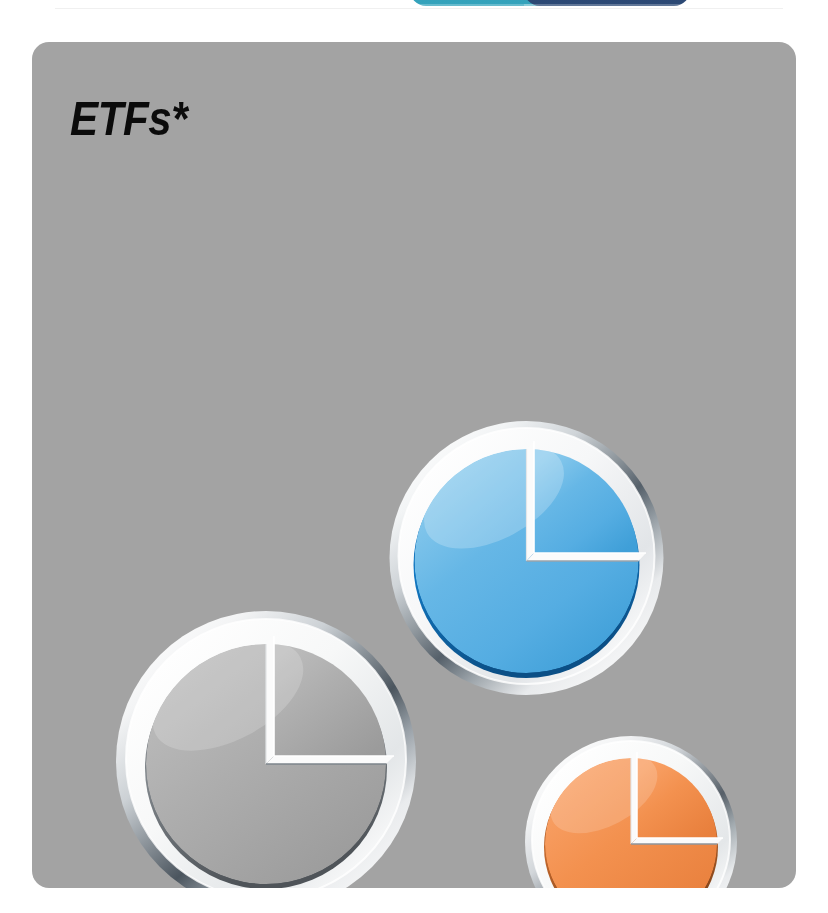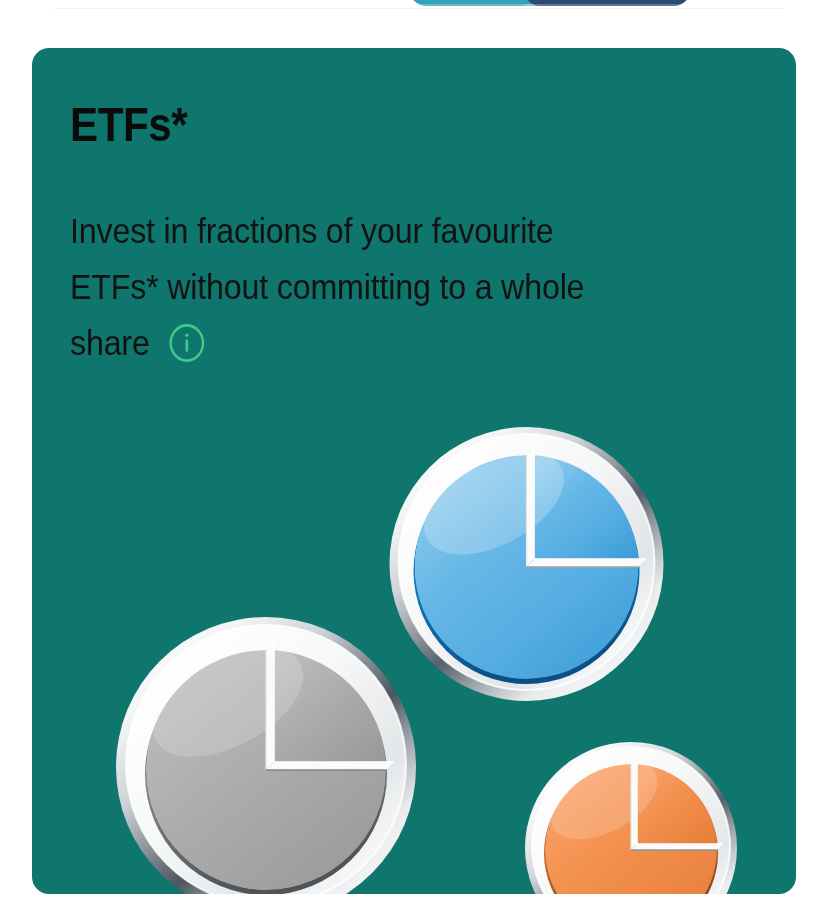--- a/index.html
+++ b/index.html
@@ -57,26 +57,27 @@
     position: absolute;
     left: 55px; right: 45px; top: 8px;
     height: 1px;
     background: #f0f0f0;
   }
 
   
   .card {
     position: absolute;
     left: 32px;
-    top: 48px;
+    top: 42px;
     width: 764px;
     height: 846px;
-    background: #0f766e;
+    background: #a3a3a3;
     border-radius: 17px;
     overflow: hidden;
+    font-style: italic;
   }
 
   .card-heading {
     position: absolute;
     left: 38px;
     top: 52px;
     font-family: "Liberation Sans", "DejaVu Sans", sans-serif;
     font-size: 49px;
     font-weight: 700;
     letter-spacing: -0.5px;
@@ -316,30 +317,16 @@
           <path d="M109 112 L109 26" stroke="#e4e6e8" stroke-width="1.1" fill="none"></path>
           <path d="M109 112 L195 112" stroke="#8e959b" stroke-width="1.3" fill="none"></path>
           <path d="M115 20 L115 106 L201 106" stroke="#ffffff" stroke-width="1.5" fill="none"></path>
         </svg>
       </div>
 
     </div>
 
     <h2 class="card-heading">ETFs*</h2>
 
-    <div class="card-body">
-      <div class="body-line">Invest in fractions of your favourite</div>
-      <div class="body-line">ETFs* without committing to a whole</div>
-      <div class="body-line with-icon">
-        <span>share</span>
-        <span class="info-icon">
-          <svg viewBox="0 0 40 40" width="40" height="40">
-            <circle cx="20" cy="20" r="17.6" fill="none" stroke="#3ECA8A" stroke-width="2.6"></circle>
-            <circle cx="20" cy="12.2" r="1.75" fill="#3ECA8A"></circle>
-            <rect x="18.55" y="16.6" width="2.9" height="12.2" rx="1.2" fill="#3ECA8A"></rect>
-          </svg>
-        </span>
-      </div>
-    </div>
 
   </div>
 
 </div>
 
 </body></html>

